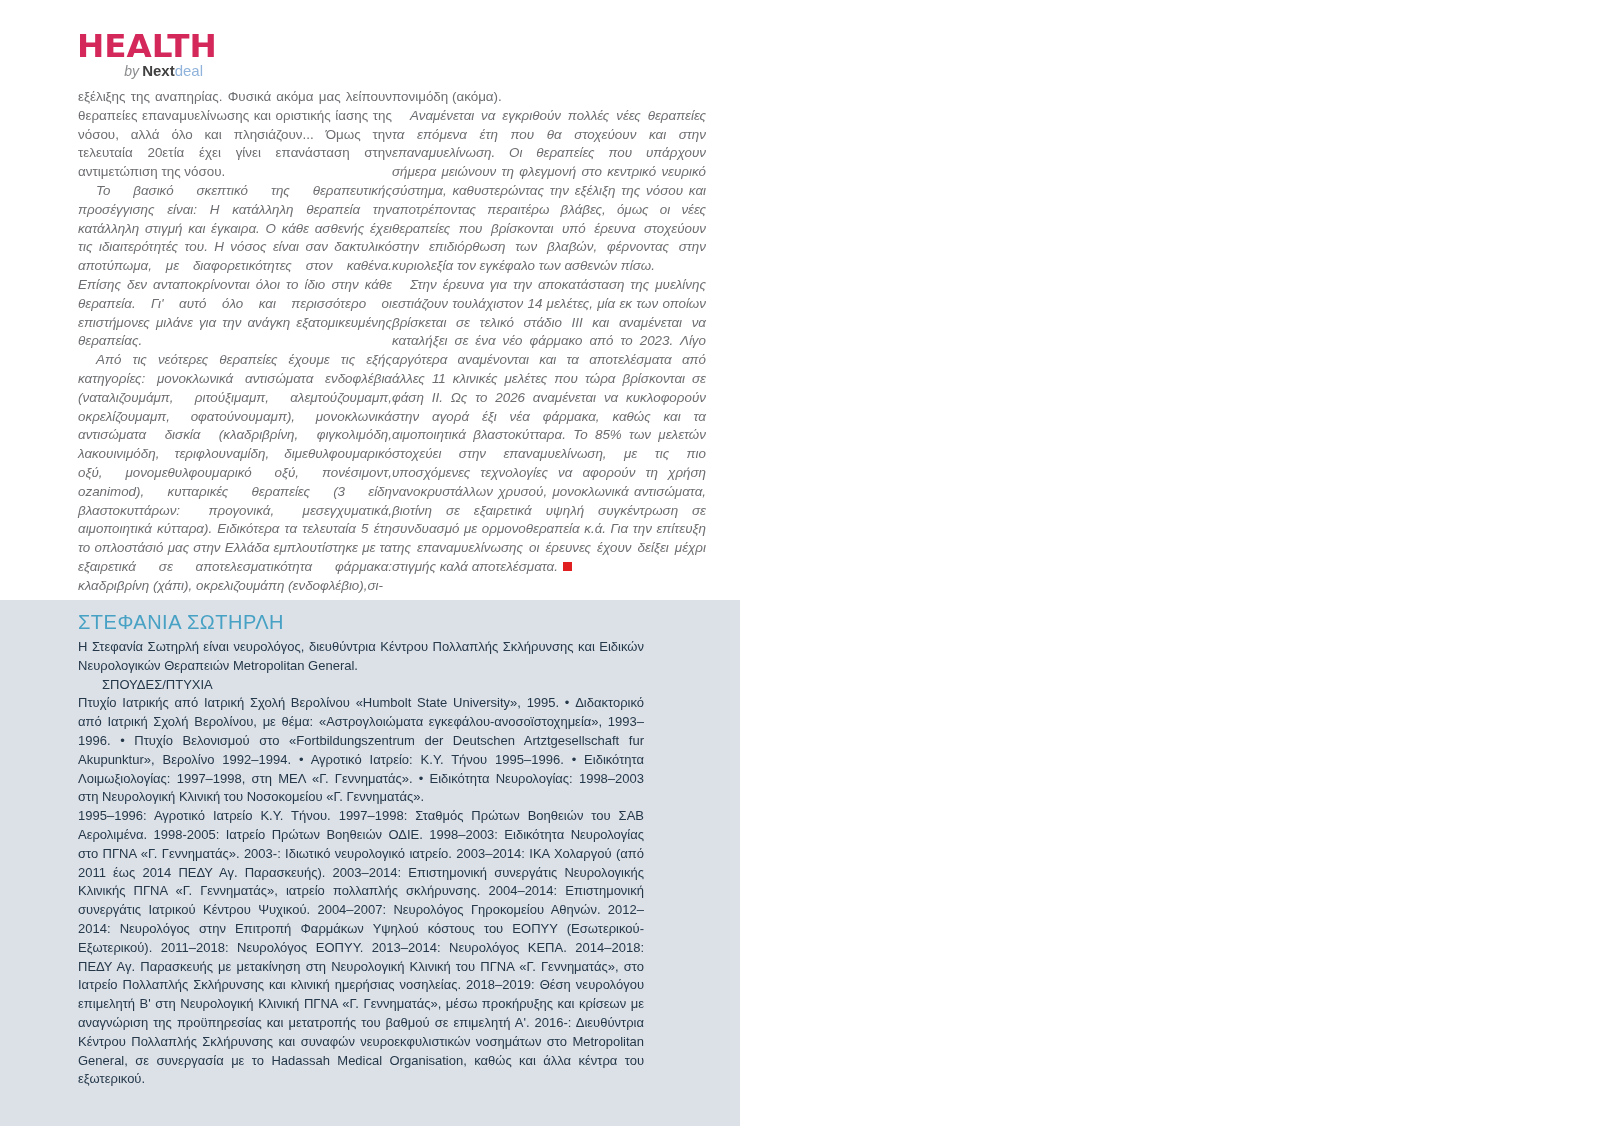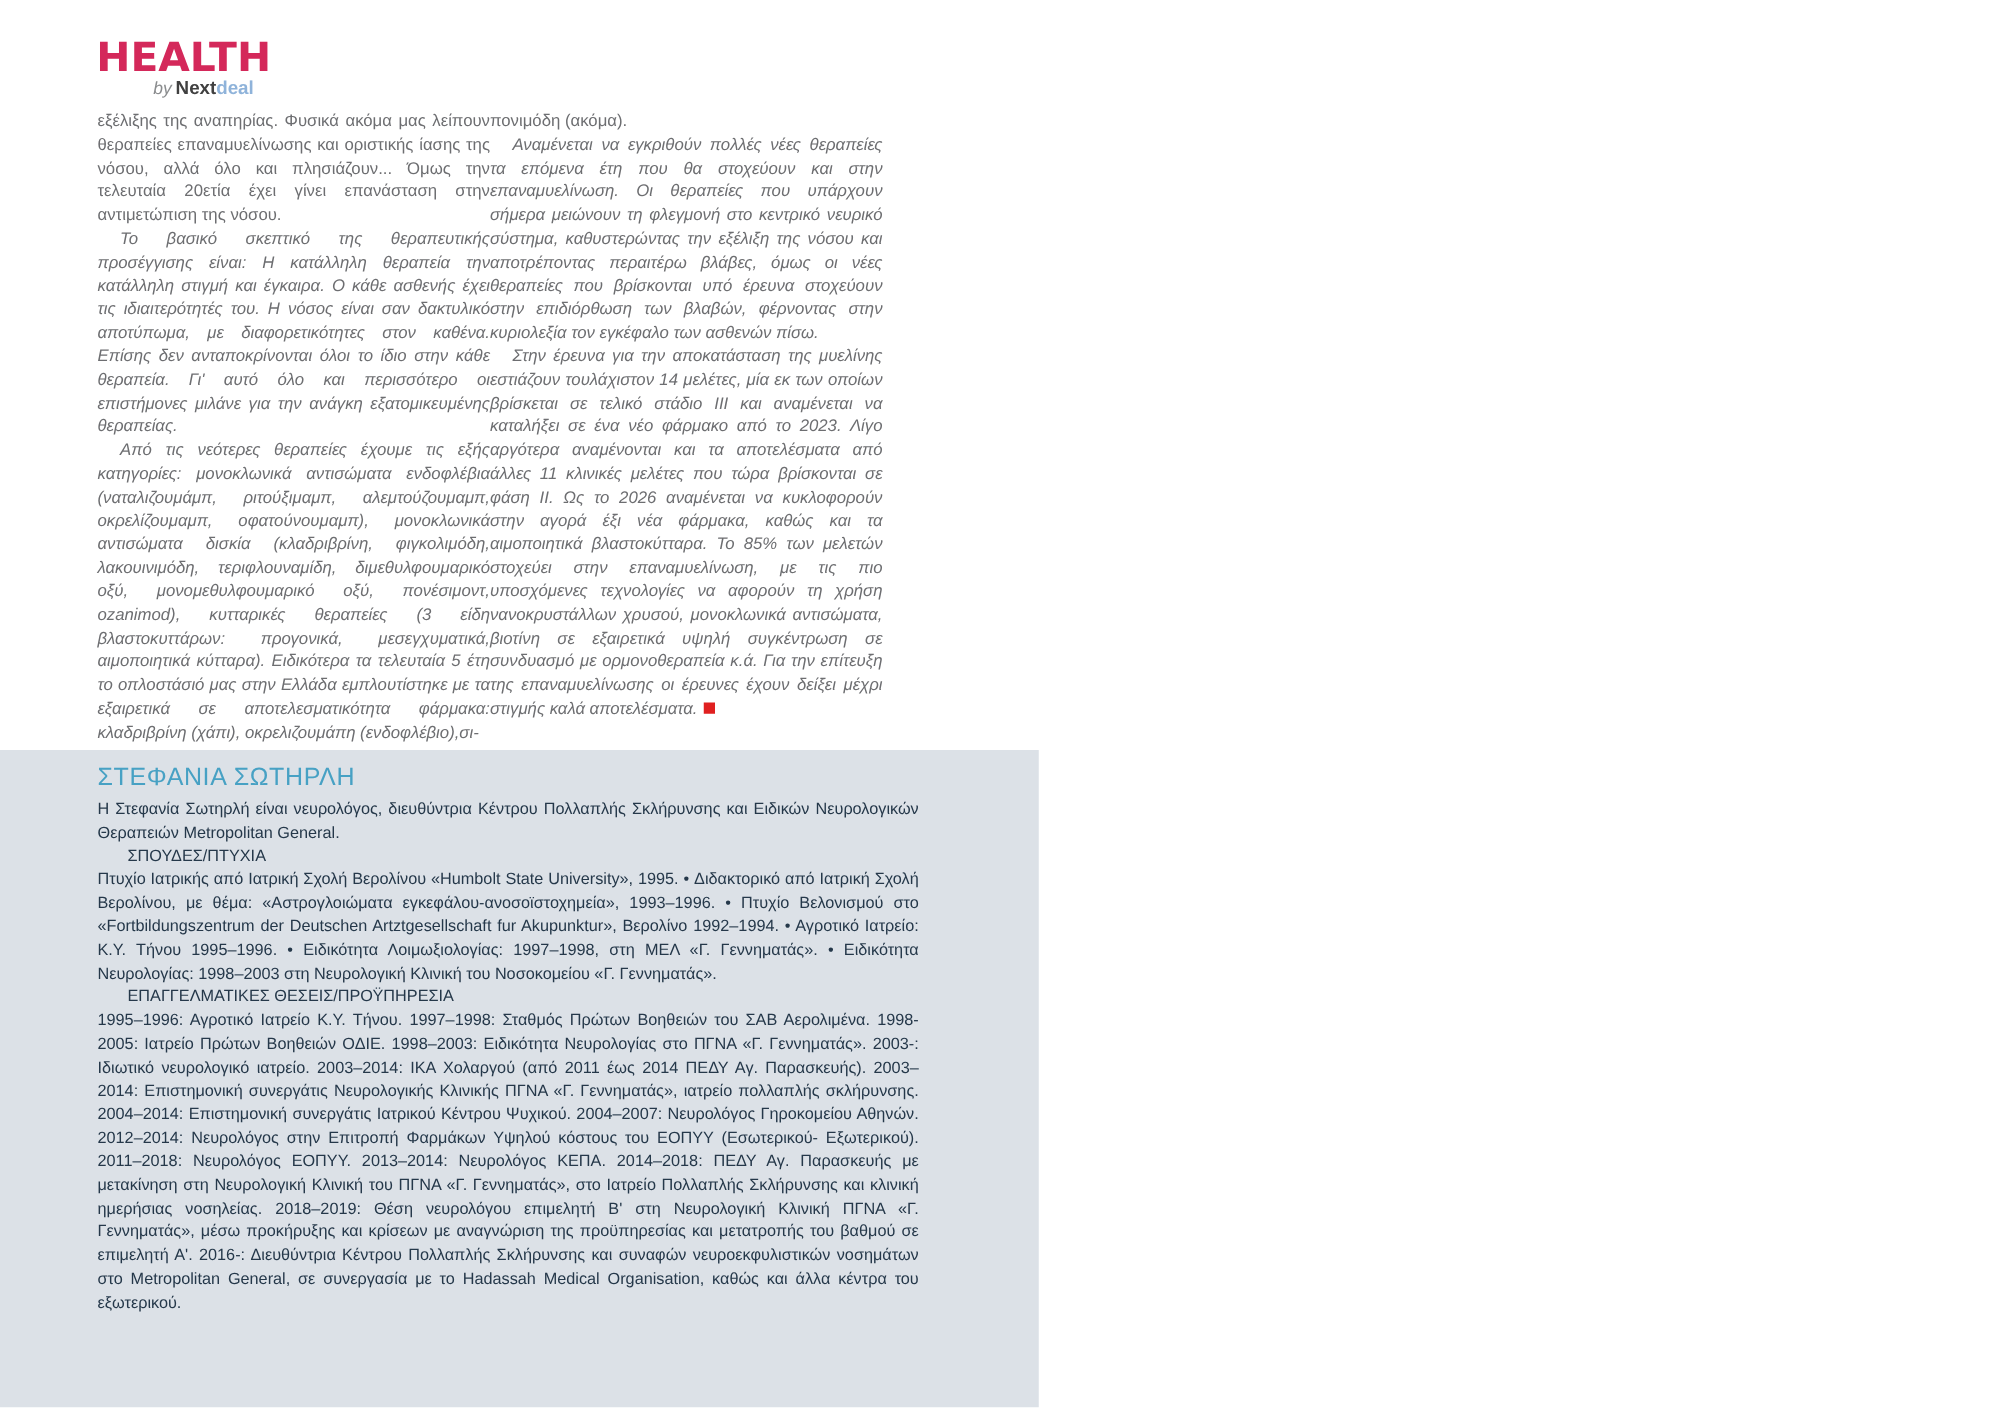--- a/index.html
+++ b/index.html
@@ -19,21 +19,21 @@
     font-size:32px;
     line-height:32px;
     letter-spacing:0px;
     color:#d4285a;
     transform:scaleX(1.02);
     transform-origin:left;
   }
   .logo-sub { text-align:right; margin-top:1px; line-height:15px; white-space:nowrap; }
   .logo-by { font-size:14px; font-style:italic; color:#8a8c8e; margin-right:3px;margin-left:40px; }
   .logo-next { font-size:15px; font-weight:700; color:#404040; }
-  .logo-deal { font-size:15px; font-weight:700; color:#8fb3da; }
+  .logo-deal { font-size:15px; font-weight:400; color:#8fb3da; }
 
   
   .columns {
     position:absolute; left:78px; top:88px;
     width:646px;
     display:flex; 
   }
   .col {
     width:314px;
     font-size:13.4px;
@@ -46,21 +46,21 @@
   .endmark {
     display:inline-block;
     width:9px; height:9px;
     background:#e02020;
     margin-left:5px;
   }
 
   
   .bio-panel {
     position:absolute; left:0; top:600px;
-    width:831px; height:526px;
+    width:740px; height:526px;
     background:#dce1e7;
     box-sizing:border-box;
     padding:11px 96px 0 78px;
   }
   .bio-name {
     margin:0 0 4px 0;
     font-size:20px;
     font-weight:400;
     letter-spacing:0.5px;
     color:#47a1c4;
@@ -98,17 +98,16 @@
       <p class="para indent">Αναμένεται να εγκριθούν πολλές νέες θεραπείες τα επόμενα έτη που θα στοχεύουν και στην επαναμυελίνωση. Οι θεραπείες που υπάρχουν σήμερα μειώνουν τη φλεγμονή στο κεντρικό νευρικό σύστημα, καθυστερώντας την εξέλιξη της νόσου και αποτρέποντας περαιτέρω βλάβες, όμως οι νέες θεραπείες που βρίσκονται υπό έρευνα στοχεύουν στην επιδιόρθωση των βλαβών, φέρνοντας στην κυριολεξία τον εγκέφαλο των ασθενών πίσω.</p>
       <p class="para indent"><span>Στην έρευνα για την αποκατάσταση της μυελίνης εστιάζουν τουλάχιστον 14 μελέτες, μία εκ των οποίων βρίσκεται σε τελικό στάδιο ΙΙΙ και αναμένεται να καταλήξει σε ένα νέο φάρμακο από το 2023. Λίγο αργότερα αναμένονται και τα αποτελέσματα από άλλες 11 κλινικές μελέτες που τώρα βρίσκονται σε φάση ΙΙ. Ως το 2026 αναμένεται να κυκλοφορούν στην αγορά έξι νέα φάρμακα, καθώς και τα αιμοποιητικά βλαστοκύτταρα. Το 85% των μελετών στοχεύει στην επαναμυελίνωση, με τις πιο υποσχόμενες τεχνολογίες να αφορούν τη χρήση νανοκρυστάλλων χρυσού, μονοκλωνικά αντισώματα, βιοτίνη σε εξαιρετικά υψηλή συγκέντρωση σε συνδυασμό με ορμονοθεραπεία κ.ά. Για την επίτευξη της επαναμυελίνωσης οι έρευνες έχουν δείξει μέχρι στιγμής καλά αποτελέσματα.</span><span class="endmark"></span></p>
     </div>
   </main>
 
   <section class="bio-panel">
     <h2 class="bio-name">ΣΤΕΦΑΝΙΑ ΣΩΤΗΡΛΗ</h2>
     <p class="bio-text">Η Στεφανία Σωτηρλή είναι νευρολόγος, διευθύντρια Κέντρου Πολλαπλής Σκλήρυνσης και Ειδικών Νευρολογικών Θεραπειών Metropolitan General.</p>
     <p class="bio-heading">ΣΠΟΥΔΕΣ/ΠΤΥΧΙΑ</p>
     <p class="bio-text">Πτυχίο Ιατρικής από Ιατρική Σχολή Βερολίνου «Humbolt State University», 1995. • Διδακτορικό από Ιατρική Σχολή Βερολίνου, με θέμα: «Αστρογλοιώματα εγκεφάλου-ανοσοϊστοχημεία», 1993–1996. • Πτυχίο Βελονισμού στο «Fortbildungszentrum der Deutschen Artztgesellschaft fur Akupunktur», Βερολίνο 1992–1994. • Αγροτικό Ιατρείο: Κ.Υ. Τήνου 1995–1996. • Ειδικότητα Λοιμωξιολογίας: 1997–1998, στη ΜΕΛ «Γ. Γεννηματάς». • Ειδικότητα Νευρολογίας: 1998–2003 στη Νευρολογική Κλινική του Νοσοκομείου «Γ. Γεννηματάς».</p>
-    <p class="bio-heading">ΕΠΑΓΓΕΛΜΑΤΙΚΕΣ ΘΕΣΕΙΣ/ΠΡΟΫΠΗΡΕΣΙΑ</p>
     <p class="bio-text">1995–1996: Αγροτικό Ιατρείο Κ.Υ. Τήνου. 1997–1998: Σταθμός Πρώτων Βοηθειών του ΣΑΒ Αερολιμένα. 1998-2005: Ιατρείο Πρώτων Βοηθειών ΟΔΙΕ. 1998–2003: Ειδικότητα Νευρολογίας στο ΠΓΝΑ «Γ. Γεννηματάς». 2003-: Ιδιωτικό νευρολογικό ιατρείο. 2003–2014: ΙΚΑ Χολαργού (από 2011 έως 2014 ΠΕΔΥ Αγ. Παρασκευής). 2003–2014: Επιστημονική συνεργάτις Νευρολογικής Κλινικής ΠΓΝΑ «Γ. Γεννηματάς», ιατρείο πολλαπλής σκλήρυνσης. 2004–2014: Επιστημονική συνεργάτις Ιατρικού Κέντρου Ψυχικού. 2004–2007: Νευρολόγος Γηροκομείου Αθηνών. 2012–2014: Νευρολόγος στην Επιτροπή Φαρμάκων Υψηλού κόστους του ΕΟΠΥΥ (Εσωτερικού- Εξωτερικού). 2011–2018: Νευρολόγος ΕΟΠΥΥ. 2013–2014: Νευρολόγος ΚΕΠΑ. 2014–2018: ΠΕΔΥ Αγ. Παρασκευής με μετακίνηση στη Νευρολογική Κλινική του ΠΓΝΑ «Γ. Γεννηματάς», στο Ιατρείο Πολλαπλής Σκλήρυνσης και κλινική ημερήσιας νοσηλείας. 2018–2019: Θέση νευρολόγου επιμελητή Β' στη Νευρολογική Κλινική ΠΓΝΑ «Γ. Γεννηματάς», μέσω προκήρυξης και κρίσεων με αναγνώριση της προϋπηρεσίας και μετατροπής του βαθμού σε επιμελητή Α'. 2016-: Διευθύντρια Κέντρου Πολλαπλής Σκλήρυνσης και συναφών νευροεκφυλιστικών νοσημάτων στο Metropolitan General, σε συνεργασία με το Hadassah Medical Organisation, καθώς και άλλα κέντρα του εξωτερικού.</p>
   </section>
 
 </div>
 
 </body></html>

